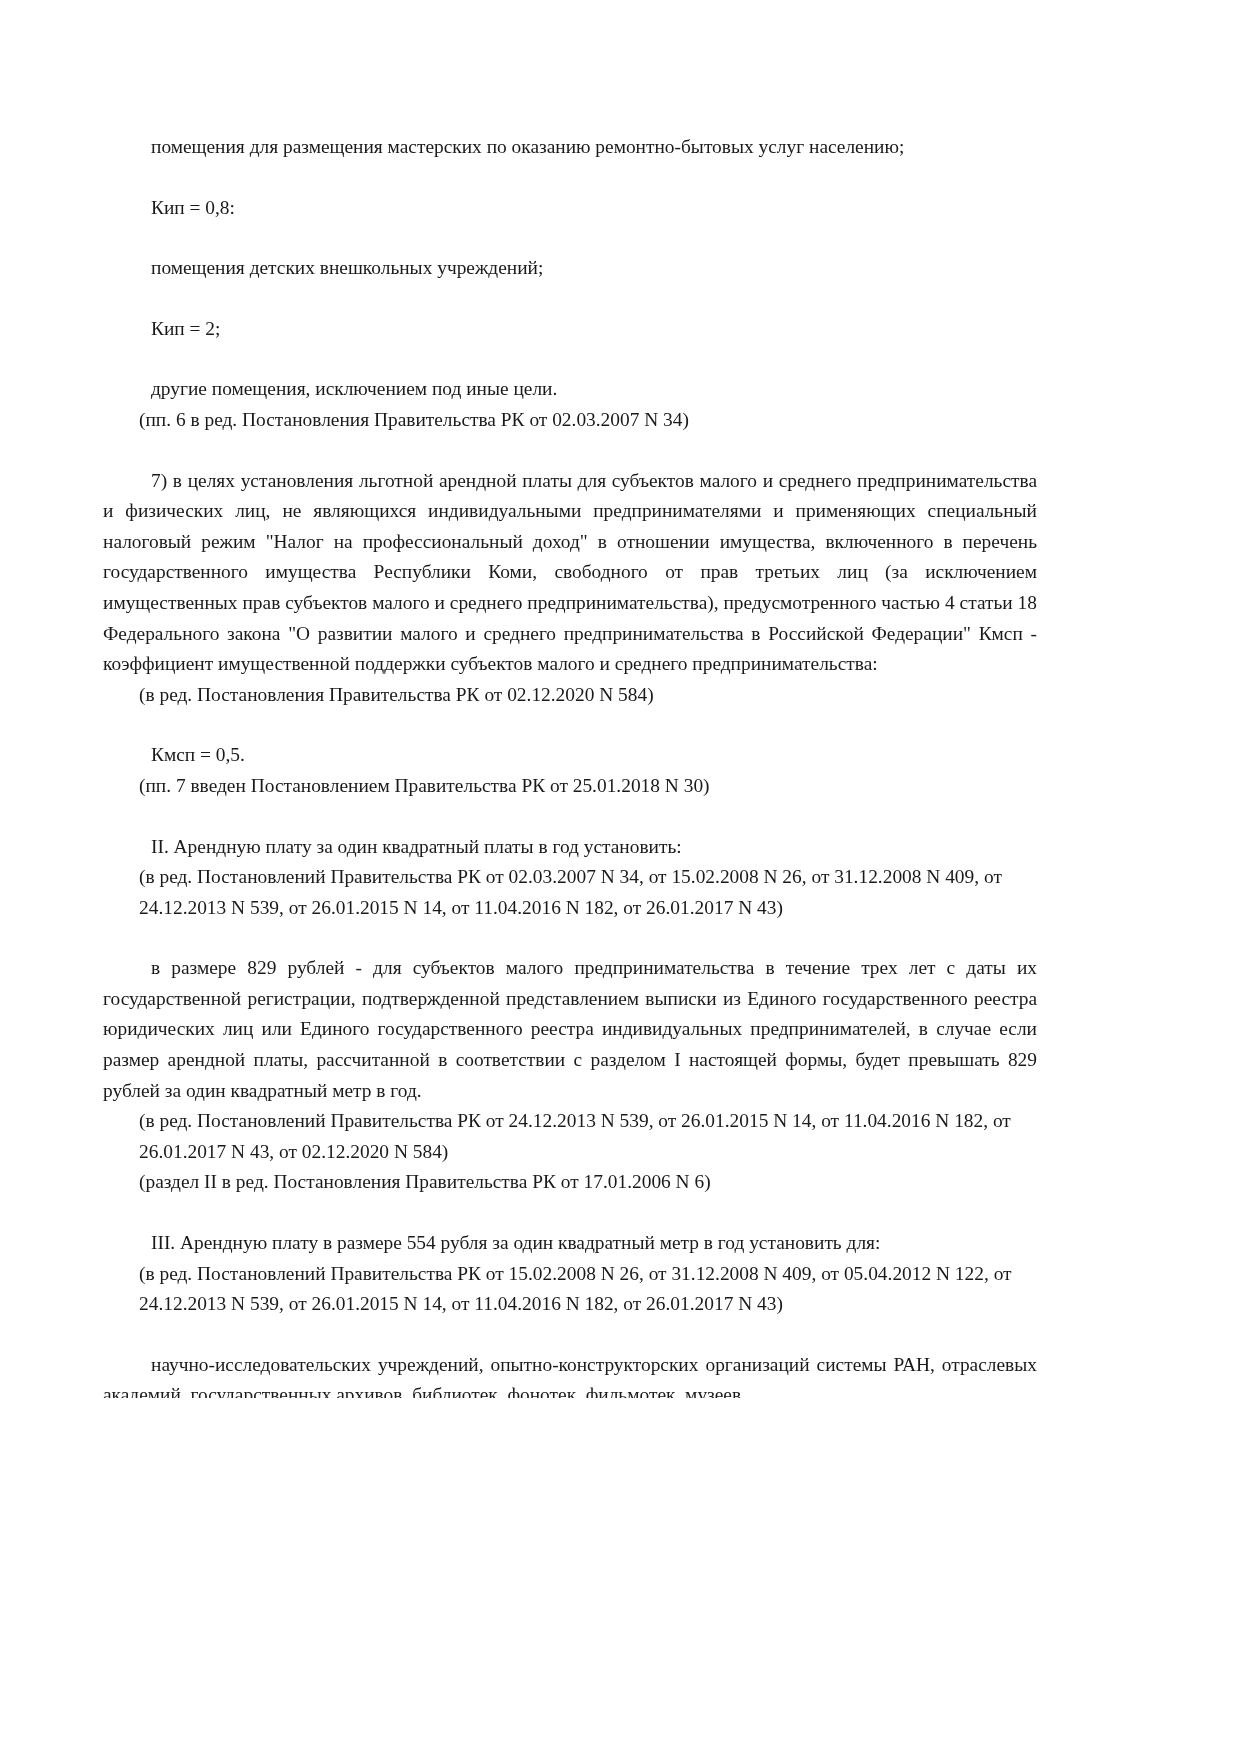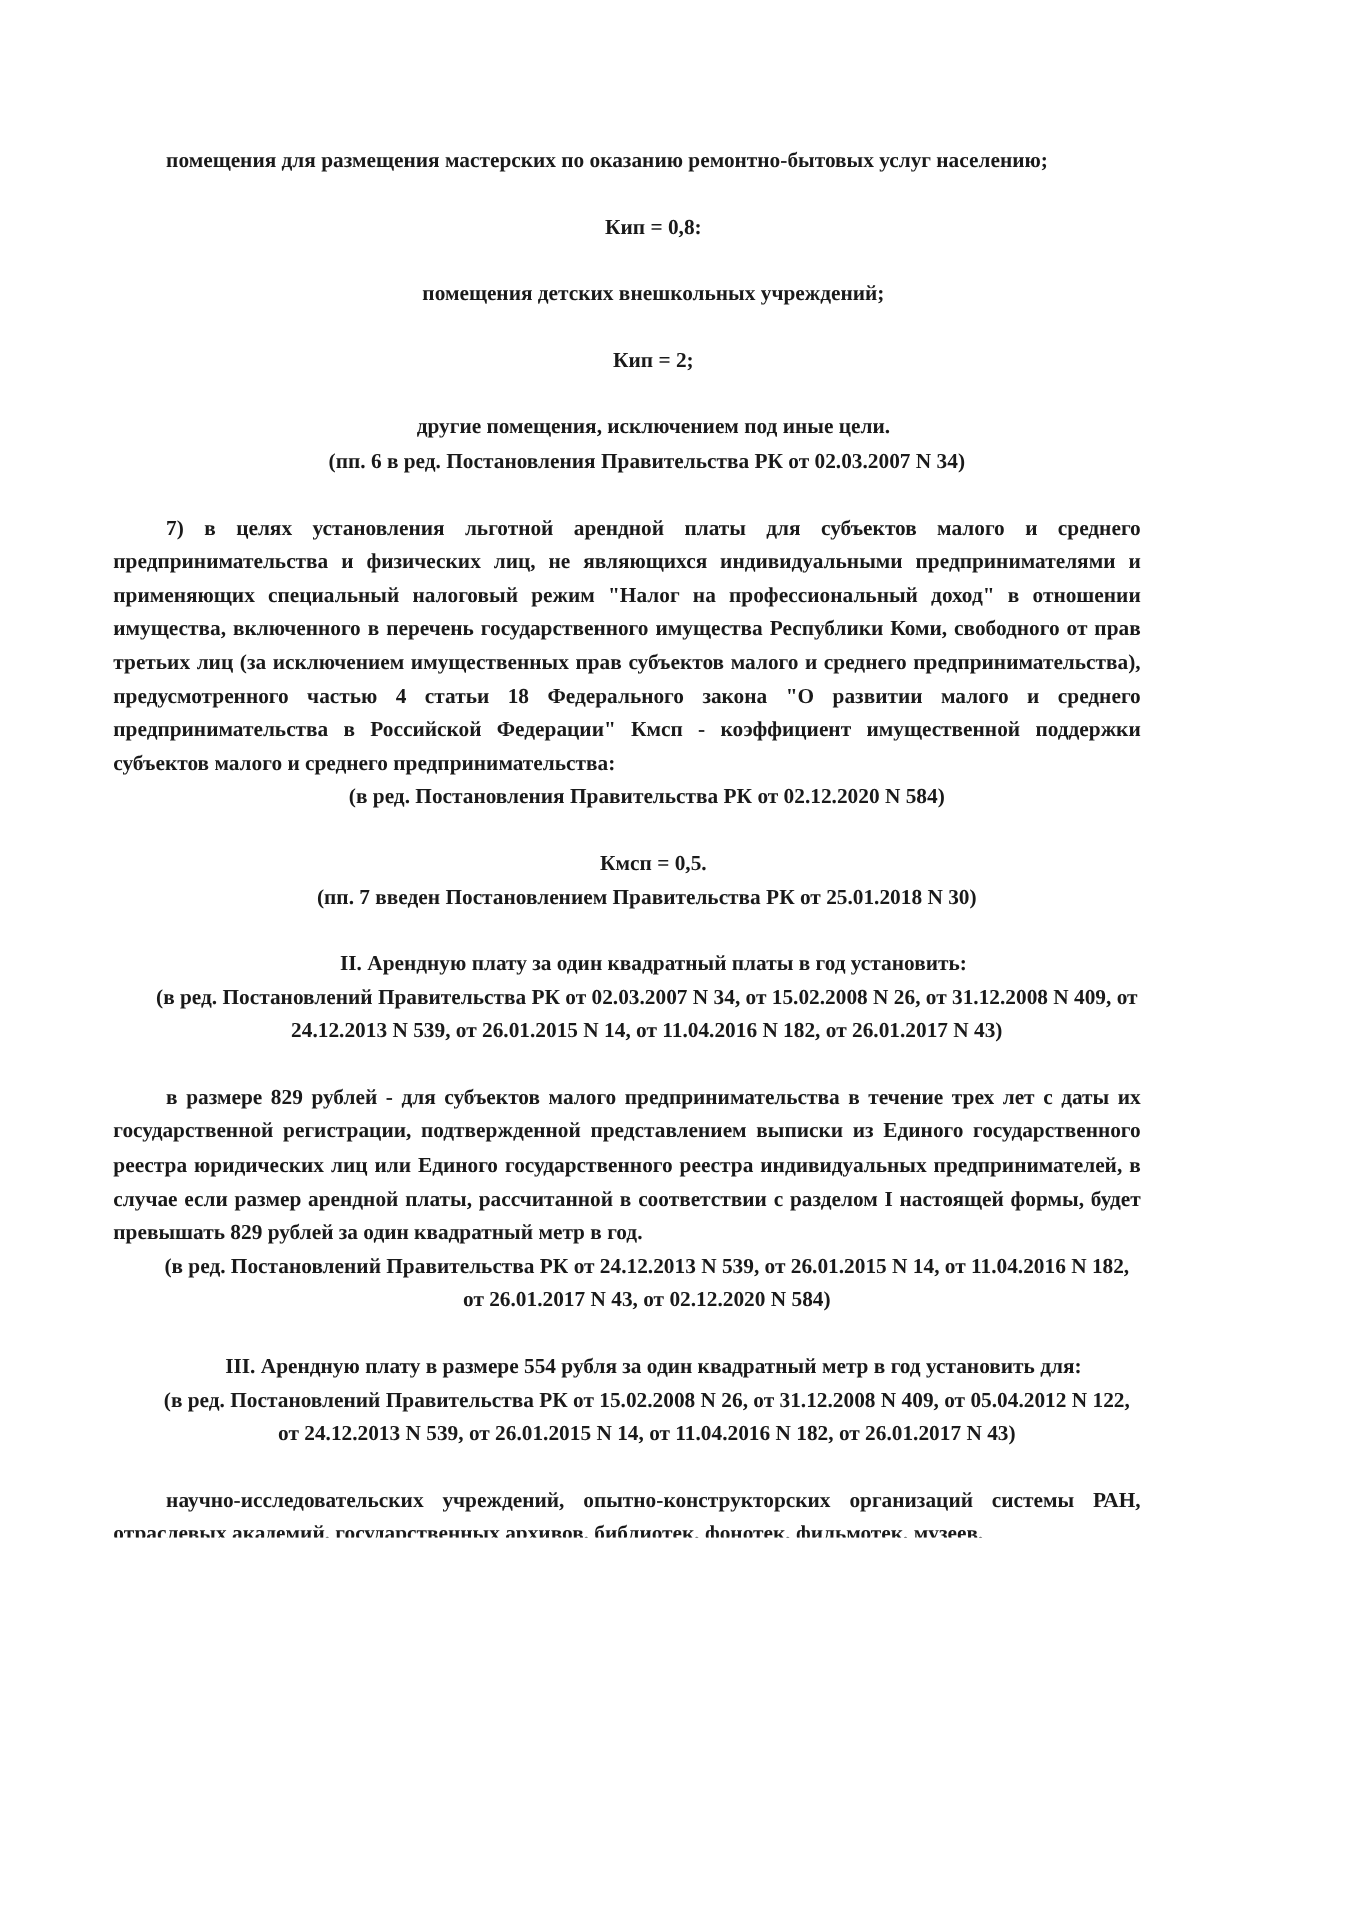--- a/index.html
+++ b/index.html
@@ -9,21 +9,20 @@
     background: #ffffff;
   }
   .page {
     position: relative;
     width: 1240px;
     height: 1398px;
     margin: 0 auto;
     background: #ffffff;
     box-sizing: border-box;
     overflow: hidden;
-    font-weight: bold;
   }
   .content {
     position: absolute;
     left: 103px;
     top: 132px;
     width: 934px;
   }
   .para {
     font-family: "Liberation Serif", "DejaVu Serif", serif;
     font-size: 19.4px;
@@ -32,21 +31,21 @@
     text-align: justify;
     text-justify: inter-word;
     margin: 0;
     hyphens: none;
   }
   
   .gap-lg { margin-top: 30px; }
   .gap-sm { margin-top: 0px; }
   .indent { text-indent: 48px; }
   .noindent { text-indent: 0; }
-  .flush { text-align: center; }
+  .flush { text-align: left; }
   .block { margin-top: 0; margin-left: 36px; }
 </style>
 </head>
 <body>
 
 <div class="page">
   <div class="content">
 
     <p class="para indent gap-sm">помещения для размещения мастерских по оказанию ремонтно-бытовых услуг населению;</p>
 
@@ -71,20 +70,21 @@
 
     <p class="para indent gap-lg flush">II. Арендную плату за один квадратный платы в год установить:</p>
 
 
     <p class="para noindent block flush">(в ред. Постановлений Правительства РК от 02.03.2007 N 34, от 15.02.2008 N 26, от 31.12.2008 N 409, от 24.12.2013 N 539, от 26.01.2015 N 14, от 11.04.2016 N 182, от 26.01.2017 N 43)</p>
 
     <p class="para indent gap-lg">в размере 829 рублей - для субъектов малого предпринимательства в течение трех лет с даты их государственной регистрации, подтвержденной представлением выписки из Единого государственного реестра юридических лиц или Единого государственного реестра индивидуальных предпринимателей, в случае если размер арендной платы, рассчитанной в соответствии с разделом I настоящей формы, будет превышать 829 рублей за один квадратный метр в год.</p>
 
     <p class="para noindent block flush">(в ред. Постановлений Правительства РК от 24.12.2013 N 539, от 26.01.2015 N 14, от 11.04.2016 N 182, от 26.01.2017 N 43, от 02.12.2020 N 584)</p>
 
+    <p class="para noindent block flush">(раздел II в ред. Постановления Правительства РК от 17.01.2006 N 6)</p>
 
     <p class="para indent gap-lg flush">III. Арендную плату в размере 554 рубля за один квадратный метр в год установить для:</p>
 
     <p class="para noindent block flush">(в ред. Постановлений Правительства РК от 15.02.2008 N 26, от 31.12.2008 N 409, от 05.04.2012 N 122, от 24.12.2013 N 539, от 26.01.2015 N 14, от 11.04.2016 N 182, от 26.01.2017 N 43)</p>
 
     <p class="para indent gap-lg">научно-исследовательских учреждений, опытно-конструкторских организаций системы РАН, отраслевых академий, государственных архивов, библиотек, фонотек, фильмотек, музеев,</p>
 
   </div>
 </div>
 

